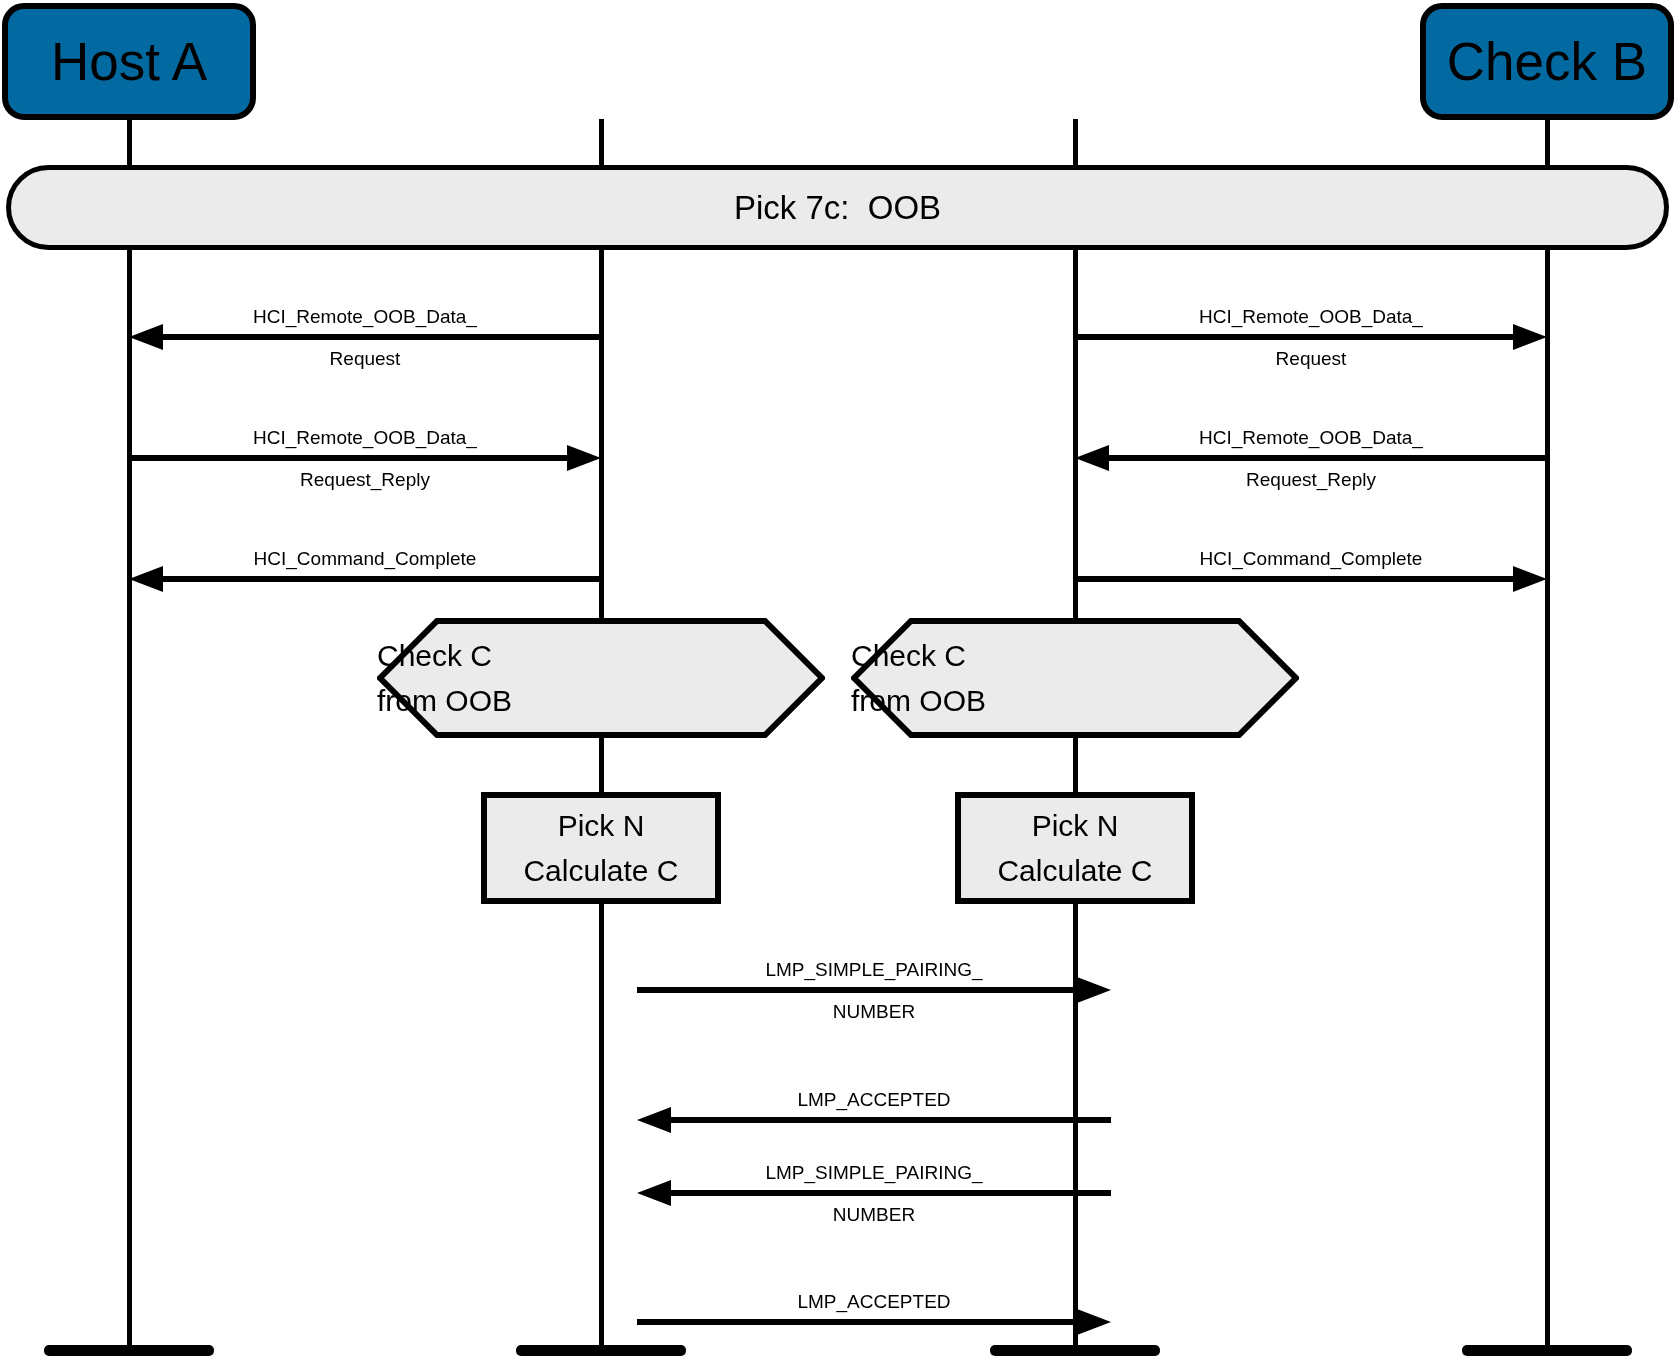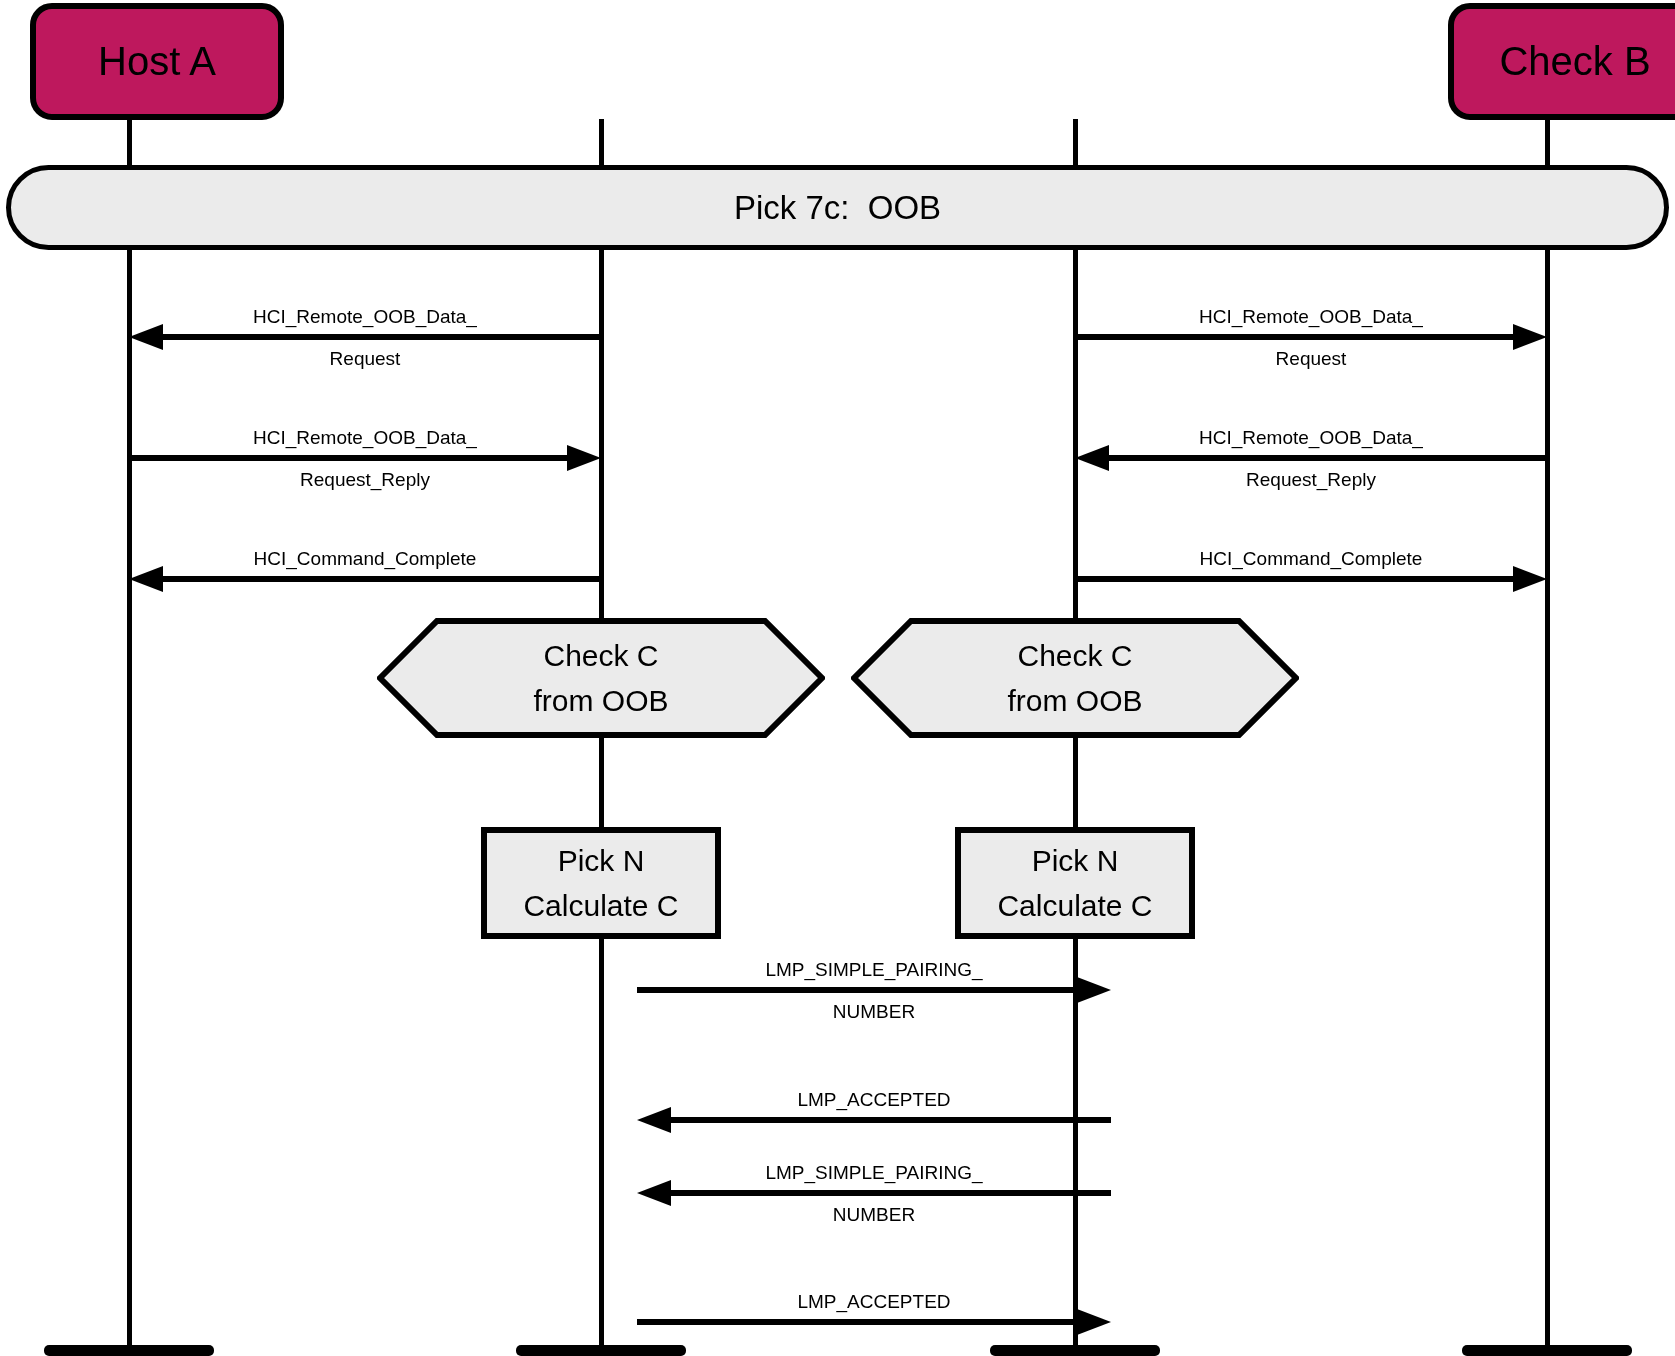--- a/index.html
+++ b/index.html
@@ -3,24 +3,23 @@
 <meta charset="utf-8">
 <style>
   html,body{margin:0;padding:0;background:#ffffff;}
   .stage{
     position:relative;width:1675px;height:1356px;background:#ffffff;
     font-family:"Liberation Sans", sans-serif;color:#000;overflow:hidden;
   }
   
   .actor{
     position:absolute;top:3px;width:254px;height:117px;box-sizing:border-box;
-    border:6px solid #000;border-radius:22px;background:#be185d;
+    border:6px solid #000;border-radius:22px;background:#0369a1;
     display:flex;align-items:center;justify-content:center;
-    font-size:40px;
-    margin-left:28px;
+    font-size:53px;
   }
   .connector{position:absolute;top:119px;height:47px;width:5px;background:#000;}
   
   .banner{
     position:absolute;left:6px;top:165px;width:1663px;height:85px;box-sizing:border-box;
     border:5px solid #000;border-radius:44px;background:#ebebeb;
     display:flex;align-items:center;justify-content:center;
     font-size:33px;white-space:pre;
   }
   
@@ -38,29 +37,29 @@
   .msg.dir-right .head{right:0;border-left:34px solid #000;}
   .msg.dir-left  .head{left:0;border-right:34px solid #000;}
   .lane-left {left:129px;width:472px;}
   .lane-mid  {left:637px;width:474px;}
   .lane-right{left:1075px;width:472px;}
   
   .hexwrap{position:absolute;top:618px;width:448px;height:120px;}
   .hexwrap svg{display:block;}
   .hextext{
     position:absolute;left:0;top:0;right:0;bottom:0;
-    display:flex;flex-direction:column;align-items:center;justify-content:center;
+    display:flex;flex-direction:column;align-items:flex-start;justify-content:center;
     font-size:30px;line-height:45px;
   }
   
   .procbox{
     position:absolute;top:792px;width:240px;height:112px;box-sizing:border-box;
     border:6px solid #000;background:#ebebeb;
     display:flex;flex-direction:column;align-items:center;justify-content:center;
-    font-size:30px;line-height:45px;margin-top:35px;
+    font-size:30px;line-height:45px;
   }
 </style>
 </head>
 <body>
 
 <div class="stage">
 
   <div class="actor" style="left:2px">
       <span>Host A</span>
     </div>

